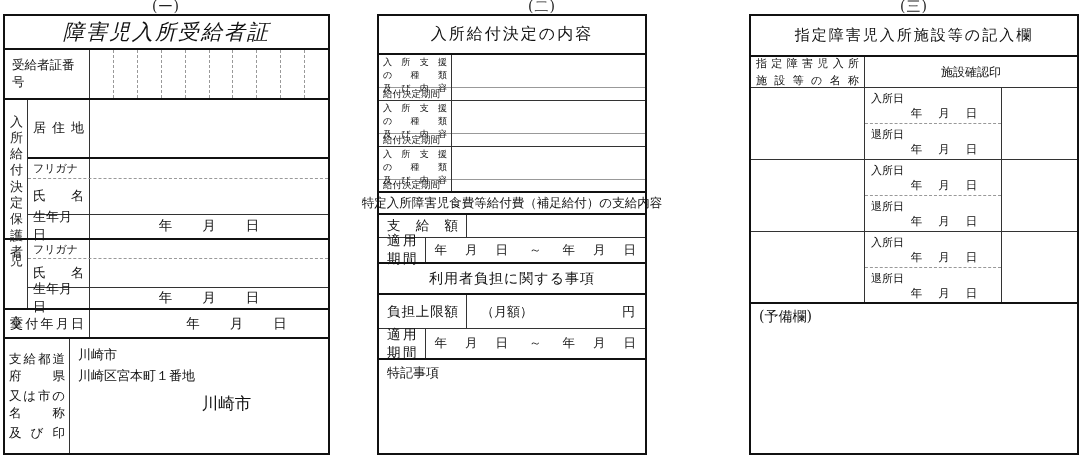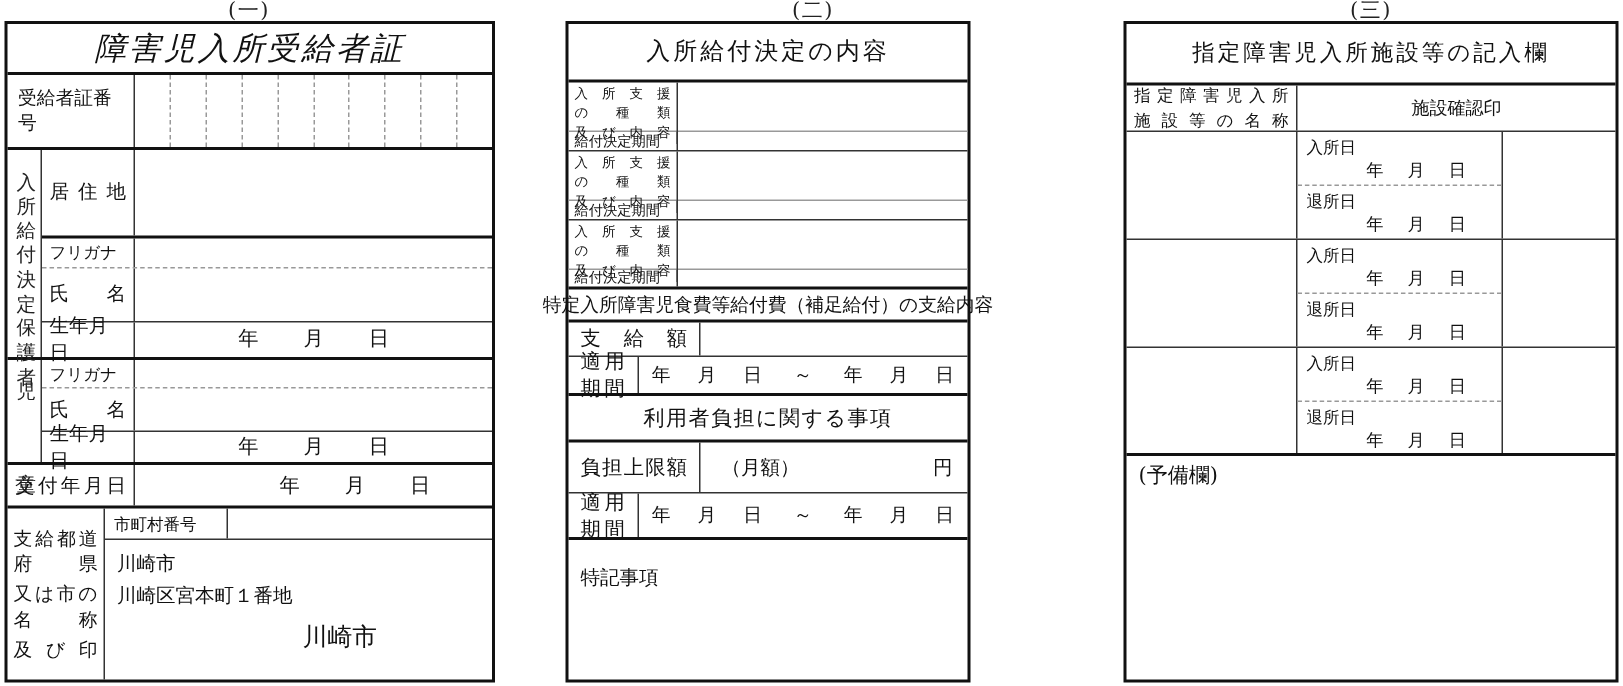--- a/index.html
+++ b/index.html
@@ -100,21 +100,21 @@
                       font-size: 14px; letter-spacing: 1px; }
   .c2-limit { height: 34px; }
   .c2-limit .val { flex: 1; display:flex; align-items:center; justify-content:space-between;
                    font-size: 13px; padding: 0 10px 0 14px; }
   .c2-period2 { height: 31px; }
   .c2-row .val { display:flex; align-items:center; }
   .c2-daterange { flex: 1; display:flex; align-items:center; justify-content:center;
                   font-size: 12.5px; }
   .c2-daterange span { margin: 0 9px; }
   .c2-daterange .tilde { margin: 0 12px; }
-  .c2-notes { flex: 1; font-size: 13px; padding: 16px 8px; }
+  .c2-notes { flex: 1; font-size: 13px; padding: 4px 8px; }
 
   
   .c3-title { height: 41px; display:flex; align-items:center; justify-content:center;
               font-size: 15px; letter-spacing: 2px; }
   .c3-header { height: 31px; }
   .c3-col1 { width: 114px; }
   .c3-col2 { width: 137px; }
   .c3-col3 { flex: 1; }
   .c3-header .c3-col1 { font-size: 11px; padding: 2px 5px;
                         display:flex; flex-direction:column; justify-content:center; gap: 2px; }
@@ -224,24 +224,20 @@
       </div>
     </div>
 
     <div class="c1-issuer">
       <div class="lbl r-line">
         <div class="jus">支給都道府県</div>
         <div class="jus">又は市の名称</div>
         <div class="jus">及び印</div>
       </div>
       <div class="right">
-        <div class="muni-row">
-          <div class="mlbl">市町村番号</div>
-          <div></div>
-        </div>
         <div class="issuer-body">
           <div class="line">川崎市</div>
           <div class="line">川崎区宮本町１番地</div>
           <div class="issuer-seal">川崎市</div>
         </div>
       </div>
     </div>
   </div>
 
   <div class="card" id="card2">

